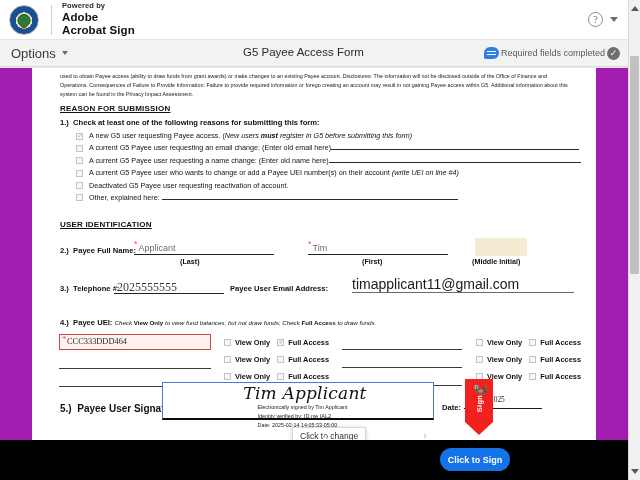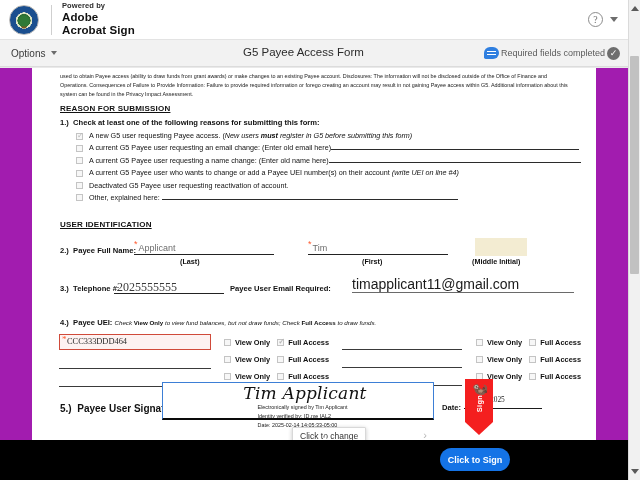--- a/index.html
+++ b/index.html
@@ -71,21 +71,21 @@
   
   .toolbar {
     position: absolute; top: 40px; left: 0;
     width: 628px; height: 27px;
     background: #f2f2f2;
     border-bottom: 1px solid #dcdcdc;
     display: flex; align-items: center;
   }
   .options-btn {
     display: flex; align-items: center; gap: 6px;
-    margin-left: 11px; font-size: 10px; color: #3a3a3a;
+    margin-left: 11px; font-size: 13px; color: #3a3a3a;
     cursor: pointer;
   }
   .options-caret {
     width: 0; height: 0;
     border-left: 3.5px solid transparent; border-right: 3.5px solid transparent;
     border-top: 4.5px solid #6b6b6b;
   }
   .doc-title {
     position: absolute; left: 243px; top: 6px;
     font-size: 11.5px; color: #2b2b2b;
@@ -422,21 +422,21 @@
       <div class="sub-label" style="left:330px; top:189px;">(First)</div>
 
       <div class="mid-initial-box" style="left:443px; top:170px; width:52px; height:18px;"></div>
       <div class="sub-label" style="left:440px; top:189px;">(Middle Initial)</div>
 
       <div class="q3">
         <span>3.)</span>
         &nbsp;<span>Telephone #:</span>
       </div>
       <div class="tel-val">2025555555</div>
-      <div class="email-label">Payee User Email Required:</div>
+      <div class="email-label">Payee User Email Address:</div>
       <div class="email-val">timapplicant11@gmail.com</div>
 
       <div class="q4">
         <span>4.)</span>
         &nbsp;<span>Payee UEI:</span>
         <span class="q4-sub"><span>Check </span><b>View Only</b><span> to view fund balances, but not draw funds; Check </span><b>Full Access</b><span> to draw funds.</span></span>
       </div>
 
       <div class="uei-box">
         <span class="req-star">*</span>

